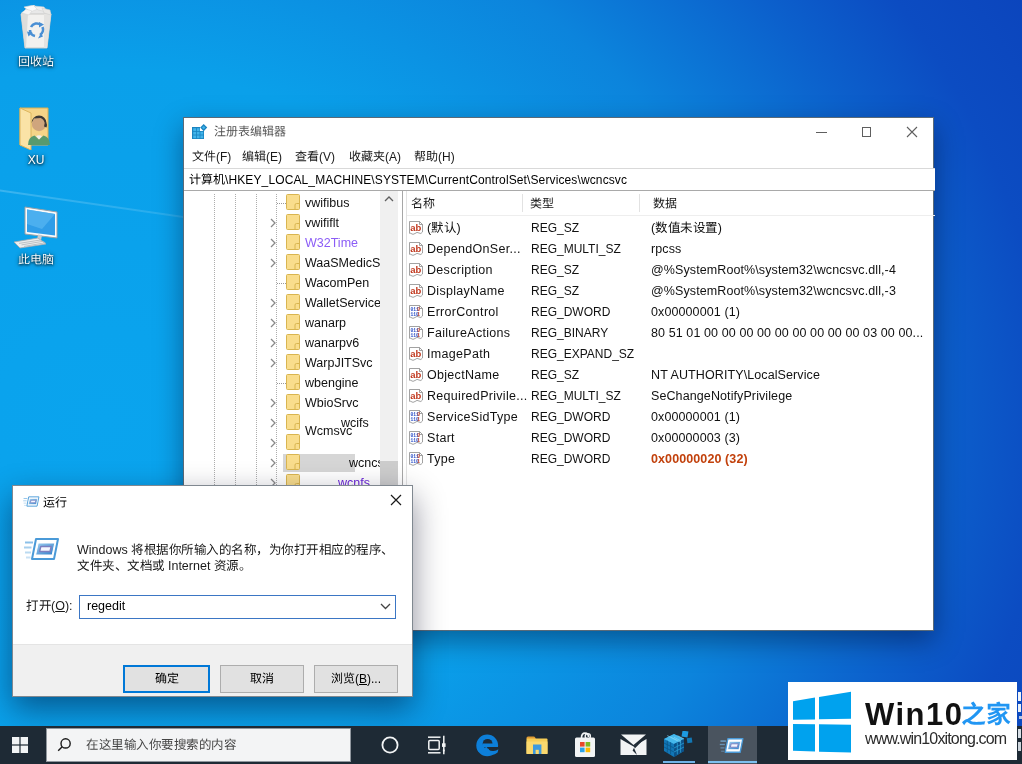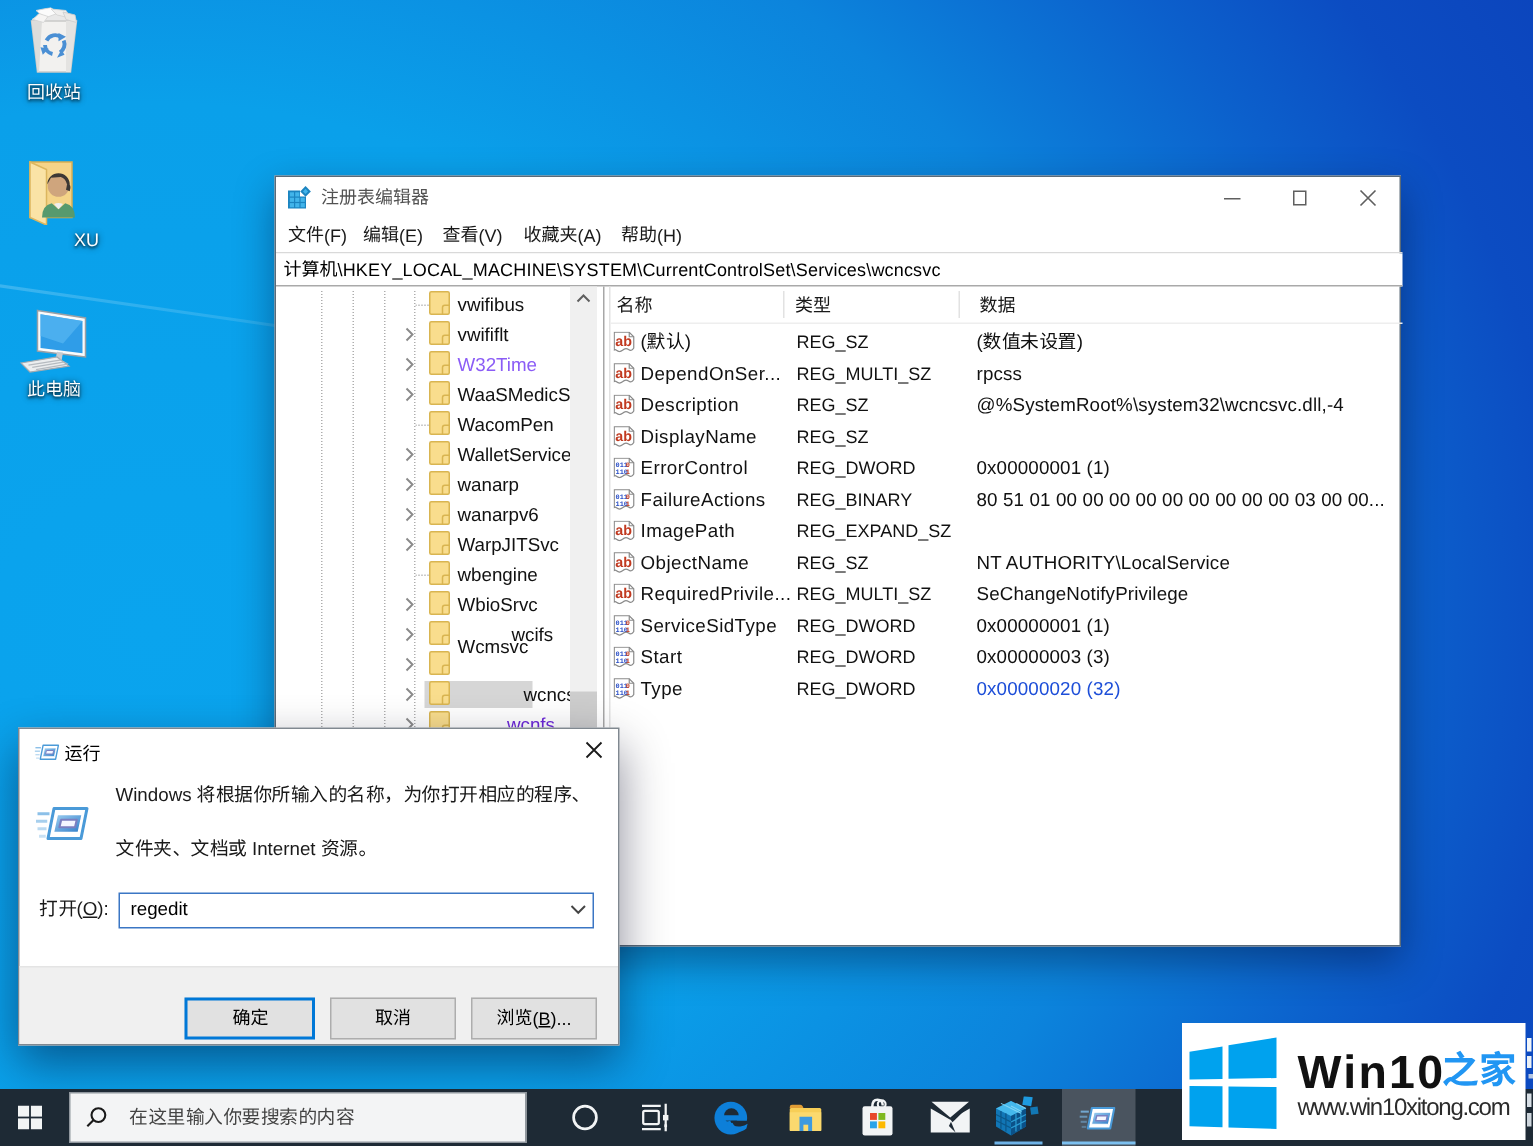--- a/index.html
+++ b/index.html
@@ -115,21 +115,21 @@
     </svg></div>
 <svg class="a" style="left:18px;top:105px" width="36" height="45" viewBox="0 0 36 45">
 <path d="M2 3 L30 3 L30 40 L2 40 Z" fill="#f5d488" stroke="#d8af52" stroke-width="1"></path>
 <path d="M2 3 L13 8 L13 45 L2 40 Z" fill="#fae3a6" stroke="#dcb65e" stroke-width="1"></path>
 <circle cx="21" cy="19" r="7.2" fill="#cfa57d"></circle>
 <path d="M13.5 18 a7.5 7.5 0 0 1 15 0 l-2 -0.5 a6 6 0 0 0 -4 -4.5 l-6.5 0.5 Z" fill="#3d3835"></path>
 <path d="M27 16.5 q3 2 1.5 6 l-2.5 -1 Z" fill="#3d3835"></path>
 <path d="M10 40 q0 -8 6.5 -9.5 l4.5 4 4.5 -4 q6.5 1.5 6.5 9.5 Z" fill="#579a6e"></path>
 <path d="M18 31 l3 3.5 3 -3.5 q-3 -1.5 -6 0 Z" fill="#eee"></path>
 </svg>
-<div class="a t" style="left:6px;top:152.0px;font-size:12px;line-height:16px;color:#fff;width:60px;text-align:right;filter:drop-shadow(0 1px 1px rgba(0,0,0,.75)) drop-shadow(0 0 2px rgba(0,0,0,.45));">XU</div>
+<div class="a t" style="left:6px;top:152.0px;font-size:12px;line-height:16px;color:#fff;width:60px;text-align:center;filter:drop-shadow(0 1px 1px rgba(0,0,0,.75)) drop-shadow(0 0 2px rgba(0,0,0,.45));">XU</div>
 <svg class="a" style="left:12px;top:204px" width="48" height="46" viewBox="0 0 48 46">
 <path d="M13 3 L45 8 L45 34 L13 30 Z" fill="#fbfbfb" stroke="#9aa0a6" stroke-width="1"></path>
 <path d="M15 5.5 L43 10 L43 31.5 L15 28 Z" fill="#2f9de8"></path>
 <path d="M15 5.5 L43 10 L30 25 L15 20 Z" fill="#55b5f2" opacity=".75"></path>
 <path d="M26 30.5 L30 31 L29 36.5 L34 38.5 L20 37.5 L25 36 Z" fill="#c7ccd1"></path>
 <path d="M2 38 L26 34 L34 40 L8 44 Z" fill="#eceeef" stroke="#a6abb0" stroke-width=".8"></path>
 <g stroke="#b6bbc0" stroke-width=".9">
 <path d="M7 39.4 L29 35.9"></path>
       <path d="M9.5 40.9 L31 37.3"></path>
       <path d="M12 42.4 L33 38.8"></path>
@@ -396,20 +396,21 @@
 <div class="a t" style="left:243px;top:144.0px;font-size:12.5px;line-height:16px;color:#111;letter-spacing:0.3px;">Description</div>
 <div class="a t" style="left:347px;top:144.0px;font-size:12px;line-height:16px;color:#111;">REG_SZ</div>
 <div class="a t" style="left:467px;top:144.0px;font-size:12.5px;line-height:16px;color:#111;letter-spacing:0.1px;">@%SystemRoot%\system32\wcncsvc.dll,-4</div>
 <svg class="a" style="left:225px;top:166px" width="15" height="14" viewBox="0 0 15 14">
 <path d="M0.5 0.5 L10.5 0.5 L13.5 3.5 L13.5 11 Q12 13.5 10 12 Q8 10.5 6 12.5 Q4 14.2 2 12.5 Q1.2 11.9 0.5 12.3 Z" fill="#fff" stroke="#8a8a8a" stroke-width=".8"></path>
 <path d="M10.5 0.5 L10.5 3.5 L13.5 3.5" fill="none" stroke="#8a8a8a" stroke-width=".8"></path>
 <text x="1.2" y="9.8" font-family="Liberation Sans" font-weight="bold" font-size="9.5" fill="#c1391f">ab</text>
 </svg>
 <div class="a t" style="left:243px;top:165.0px;font-size:12.5px;line-height:16px;color:#111;letter-spacing:0.3px;">DisplayName</div>
 <div class="a t" style="left:347px;top:165.0px;font-size:12px;line-height:16px;color:#111;">REG_SZ</div>
+<div class="a t" style="left:467px;top:165.0px;font-size:12.5px;line-height:16px;color:#111;letter-spacing:0.1px;">@%SystemRoot%\system32\wcncsvc.dll,-3</div>
 <svg class="a" style="left:225px;top:187px" width="15" height="14" viewBox="0 0 15 14">
 <path d="M0.5 0.5 L10.5 0.5 L13.5 3.5 L13.5 11 Q12 13.5 10 12 Q8 10.5 6 12.5 Q4 14.2 2 12.5 Q1.2 11.9 0.5 12.3 Z" fill="#fff" stroke="#8a8a8a" stroke-width=".8"></path>
 <path d="M10.5 0.5 L10.5 3.5 L13.5 3.5" fill="none" stroke="#8a8a8a" stroke-width=".8"></path>
 <g fill="#2b50c8" font-family="Liberation Mono" font-weight="bold" font-size="4.6">
 <text x="1.4" y="6.4">011</text>
         <text x="1.4" y="11.2">110</text>
       </g>
 <g fill="#c13a1f" font-family="Liberation Mono" font-weight="bold" font-size="4.6">
 <text x="8.2" y="6.4">0</text>
         <text x="8.2" y="11.2">1</text>
@@ -493,21 +494,21 @@
 <text x="1.4" y="6.4">011</text>
         <text x="1.4" y="11.2">110</text>
       </g>
 <g fill="#c13a1f" font-family="Liberation Mono" font-weight="bold" font-size="4.6">
 <text x="8.2" y="6.4">0</text>
         <text x="8.2" y="11.2">1</text>
       </g>
 </svg>
 <div class="a t" style="left:243px;top:333.0px;font-size:12.5px;line-height:16px;color:#111;letter-spacing:0.3px;">Type</div>
 <div class="a t" style="left:347px;top:333.0px;font-size:12px;line-height:16px;color:#111;">REG_DWORD</div>
-<div class="a t" style="left:467px;top:333.0px;font-size:12.5px;line-height:16px;color:#1d4ed8;letter-spacing:0.1px;">0x00000020 (32)</div>
+<div class="a t" style="left:467px;top:333.0px;font-size:12.5px;line-height:16px;color:#c2410c;letter-spacing:0.1px;font-weight:bold;">0x00000020 (32)</div>
 </div>
 <div class="a" style="left:12px;top:485px;width:401px;height:212px;background:#fff;border:1px solid #808890;box-shadow:0 12px 30px rgba(0,0,30,.45)">
 <svg class="a" style="left:10px;top:9px" width="17px" height="13px" viewBox="0 0 36 28">
 <defs>
         <linearGradient id="rgs" x1="0" y1="0" x2="1" y2="1">
 <stop offset="0" stop-color="#9fd0f2"></stop>
           <stop offset="1" stop-color="#2e7cc8"></stop>
         </linearGradient>
       </defs>
 <g stroke-linejoin="round">
@@ -542,21 +543,21 @@
 <path d="M14.2 8 L30.8 8 L28.2 20 L11.6 20 Z" fill="url(#rgb)" stroke="#fff" stroke-width="1"></path>
 <path d="M16.8 11.5 L27.2 11.5 L26 16.5 L15.6 16.5 Z" fill="#f4f6ff" stroke="#7b7fc0" stroke-width="1.4"></path>
 </g>
 <g stroke="#79b6e4" stroke-width="2">
 <path d="M1 7.5 L9 7.5" opacity=".85"></path>
         <path d="M0 12.5 L7.5 12.5" opacity=".65"></path>
 <path d="M1 17.5 L7 17.5" opacity=".5"></path>
         <path d="M2 22.5 L6.5 22.5" opacity=".4"></path>
 </g>
     </svg>
-<div class="a t" style="left:64px;top:36px;font-size:12.5px;line-height:16px;color:#1a1a1a;">Windows <svg class="cg" style="width:12.5px;height:12.5px" viewBox="0 0 1000 1000">
+<div class="a t" style="left:64px;top:56px;font-size:12.5px;line-height:16px;color:#1a1a1a;">Windows <svg class="cg" style="width:12.5px;height:12.5px" viewBox="0 0 1000 1000">
         <use href="#r5C06"></use>
       </svg><svg class="cg" style="width:12.5px;height:12.5px" viewBox="0 0 1000 1000">
         <use href="#r6839"></use>
       </svg><svg class="cg" style="width:12.5px;height:12.5px" viewBox="0 0 1000 1000">
         <use href="#r636E"></use>
       </svg><svg class="cg" style="width:12.5px;height:12.5px" viewBox="0 0 1000 1000">
         <use href="#r4F60"></use>
       </svg><svg class="cg" style="width:12.5px;height:12.5px" viewBox="0 0 1000 1000">
         <use href="#r6240"></use>
       </svg><svg class="cg" style="width:12.5px;height:12.5px" viewBox="0 0 1000 1000">

